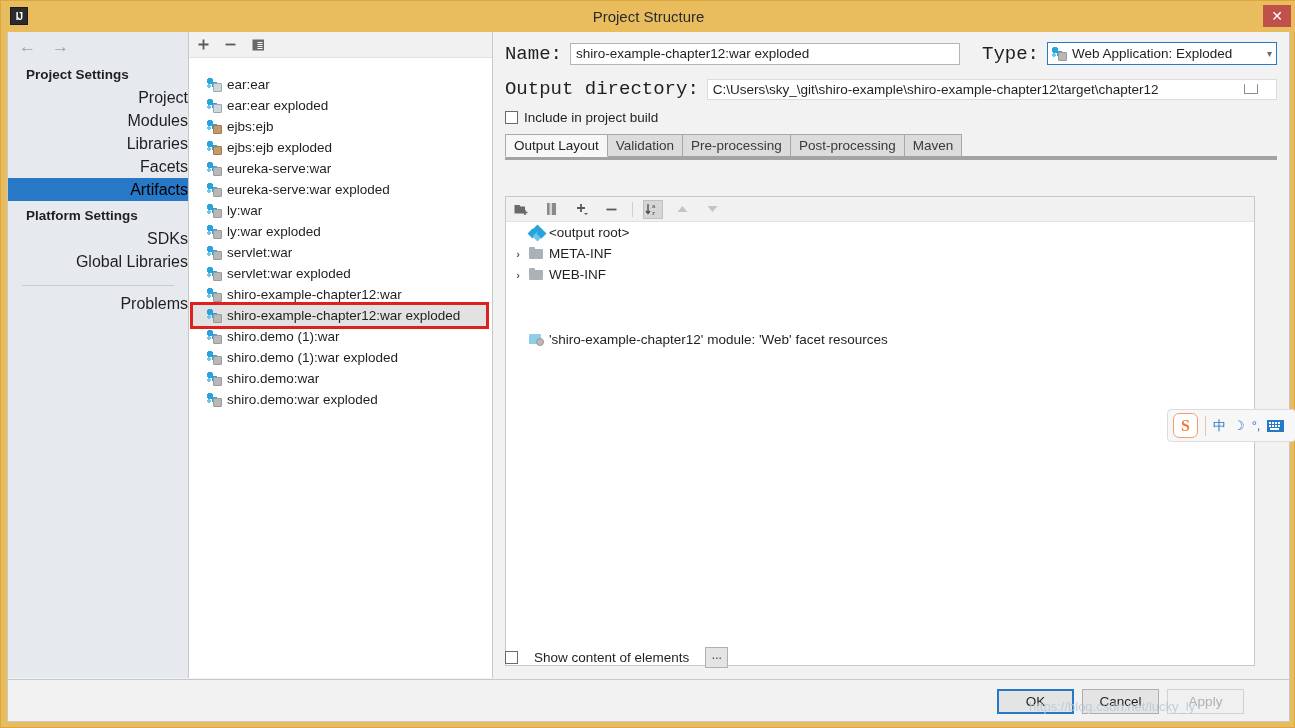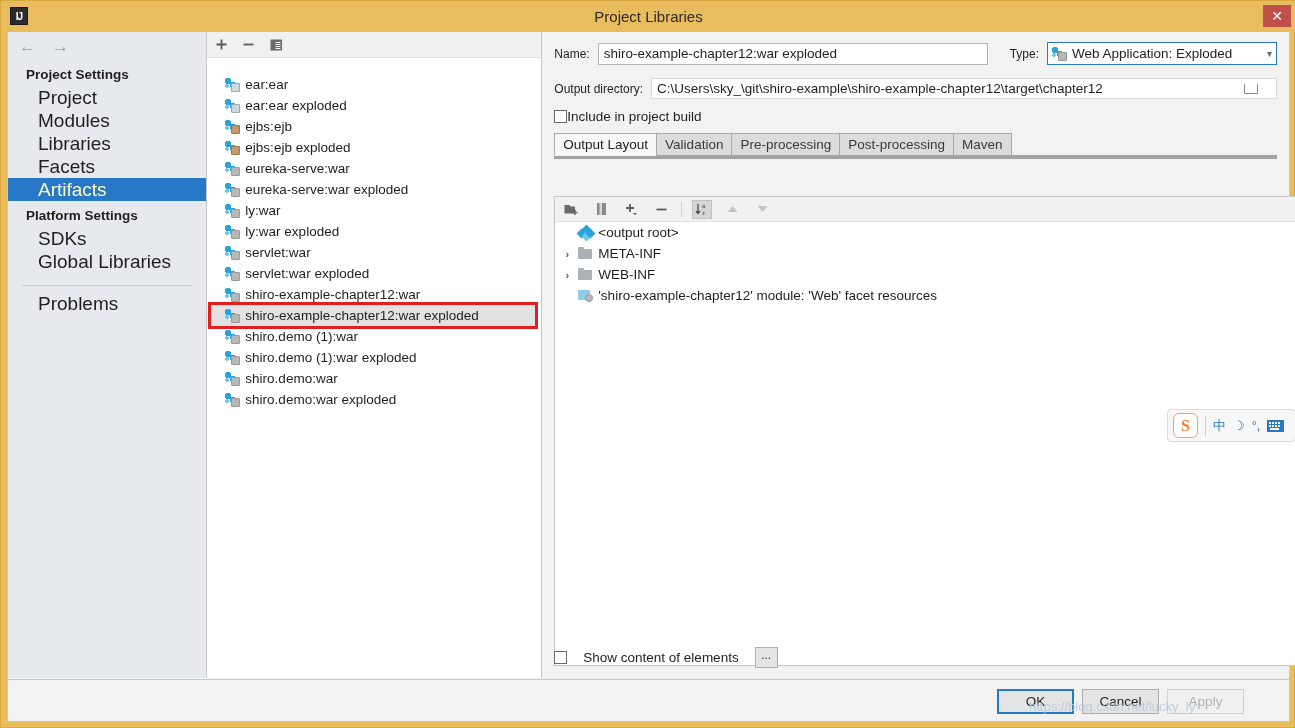--- a/index.html
+++ b/index.html
@@ -72,25 +72,25 @@
     padding-left: 11px; gap: 16px;
     color: #9aa0a6; font-size: 17px;
   }
   .nav-arrow { cursor: pointer; line-height: 1; }
   .side-group {
     font-weight: bold; font-size: 13.5px;
     padding: 7px 0 4px 18px; color: #1f1f1f;
   }
   .side-item {
     padding: 3px 0 3px 30px;
-    font-size: 19px; color: #1f1f1f;
-    cursor: pointer; line-height: 17px;
+    font-size: 16px; color: #1f1f1f;
+    cursor: pointer; line-height: 17px; text-align: right;
   }
   .side-item.selected {
-    background: #2878c8; color: #fef9c3;
+    background: #2878c8; color: #000000;
   }
   #side-divider {
     margin: 12px 14px 0 14px;
     border-top: 1px solid #c6ccd2;
   }
   #help-btn {
     position: absolute; left: 18px; bottom: -36px;
     width: 18px; height: 18px; border-radius: 50%;
     background: #2878c8; color: #fff;
     font-size: 12px; font-weight: bold;
@@ -191,21 +191,21 @@
     font-weight: bold;
   }
   .expander.empty { visibility: hidden; }
 
   
   #right-panel {
     flex: 1; height: 646px; background: #f2f2f2;
     position: relative;
   }
   .field-row { display: flex; align-items: center; padding: 10px 12px 0 12px; }
-  .field-label { font-size: 12px; margin-right: 8px; white-space: nowrap; }
+  .field-label { font-size: 19px; margin-right: 8px; white-space: nowrap; font-family: Liberation Mono, monospace; }
   .text-input {
     height: 22px; background: #fff; border: 1px solid #b4b4b4;
     padding: 0 5px; font-size: 13.5px; font-family: "Liberation Sans", sans-serif;
     color: #1f1f1f; outline: none;
   }
   #name-input { width: 390px; }
   #type-select {
     width: 230px; height: 23px; background: #fff;
     border: 1px solid #2878c8; display: flex; align-items: center;
     padding: 0 4px; gap: 5px; cursor: pointer; font-size: 13.5px;
@@ -219,21 +219,21 @@
     position: relative;
   }
   #browse-icon {
     position: absolute; right: 16px; width: 16px; height: 14px;
     cursor: pointer;
   }
   #browse-icon .f {
     position: absolute; left: 0; top: 2px; width: 14px; height: 10px;
     border: 1.5px solid #8a8a8a; border-radius: 1px; border-top: none;
   }
-  #include-row { display: flex; align-items: center; padding: 10px 12px 0 12px; }
+  #include-row { display: flex; align-items: center; padding: 10px 12px 0 12px; gap: 6px; }
   .cb {
     width: 13px; height: 13px; background: #fff; border: 1px solid #6a6a6a;
     cursor: pointer; flex: 0 0 13px;
   }
   .cb-label { font-size: 13.5px; }
 
   #tabs {
     display: flex; margin: 9px 12px 0 12px;
     border-bottom: 4px solid #a3a3a3;
   }
@@ -329,21 +329,21 @@
     text-align: center;
   }
 </style>
 </head>
 <body>
 
 <div id="window">
 
   <div id="titlebar">
     <div id="app-icon">IJ</div>
-    <div id="title-text">Project Libraries</div>
+    <div id="title-text">Project Structure</div>
     <div id="close-btn">✕</div>
   </div>
 
   <div id="body-area">
 
     <div id="sidebar">
       <div id="nav-arrows">
         <span class="nav-arrow">←</span>
         <span class="nav-arrow">→</span>
       </div>
@@ -604,21 +604,21 @@
           <span>META-INF</span>
         </div>
         <div class="tree-row">
           <span class="expander">›</span>
           <span class="icon-folder plain">
               <span class="ftab"></span>
               <span class="f"></span>
             </span>
           <span>WEB-INF</span>
         </div>
-        <div class="tree-row" style="padding-left:23px;">
+        <div class="tree-row" style="padding-left:23px;margin-top:44px;">
           <span class="icon-webres">
               <span class="f"></span>
               <span class="g"></span>
             </span>
           <span>'shiro-example-chapter12' module: 'Web' facet resources</span>
         </div>
       </div>
 
       <div id="bottom-strip">
         <span class="cb"></span>

